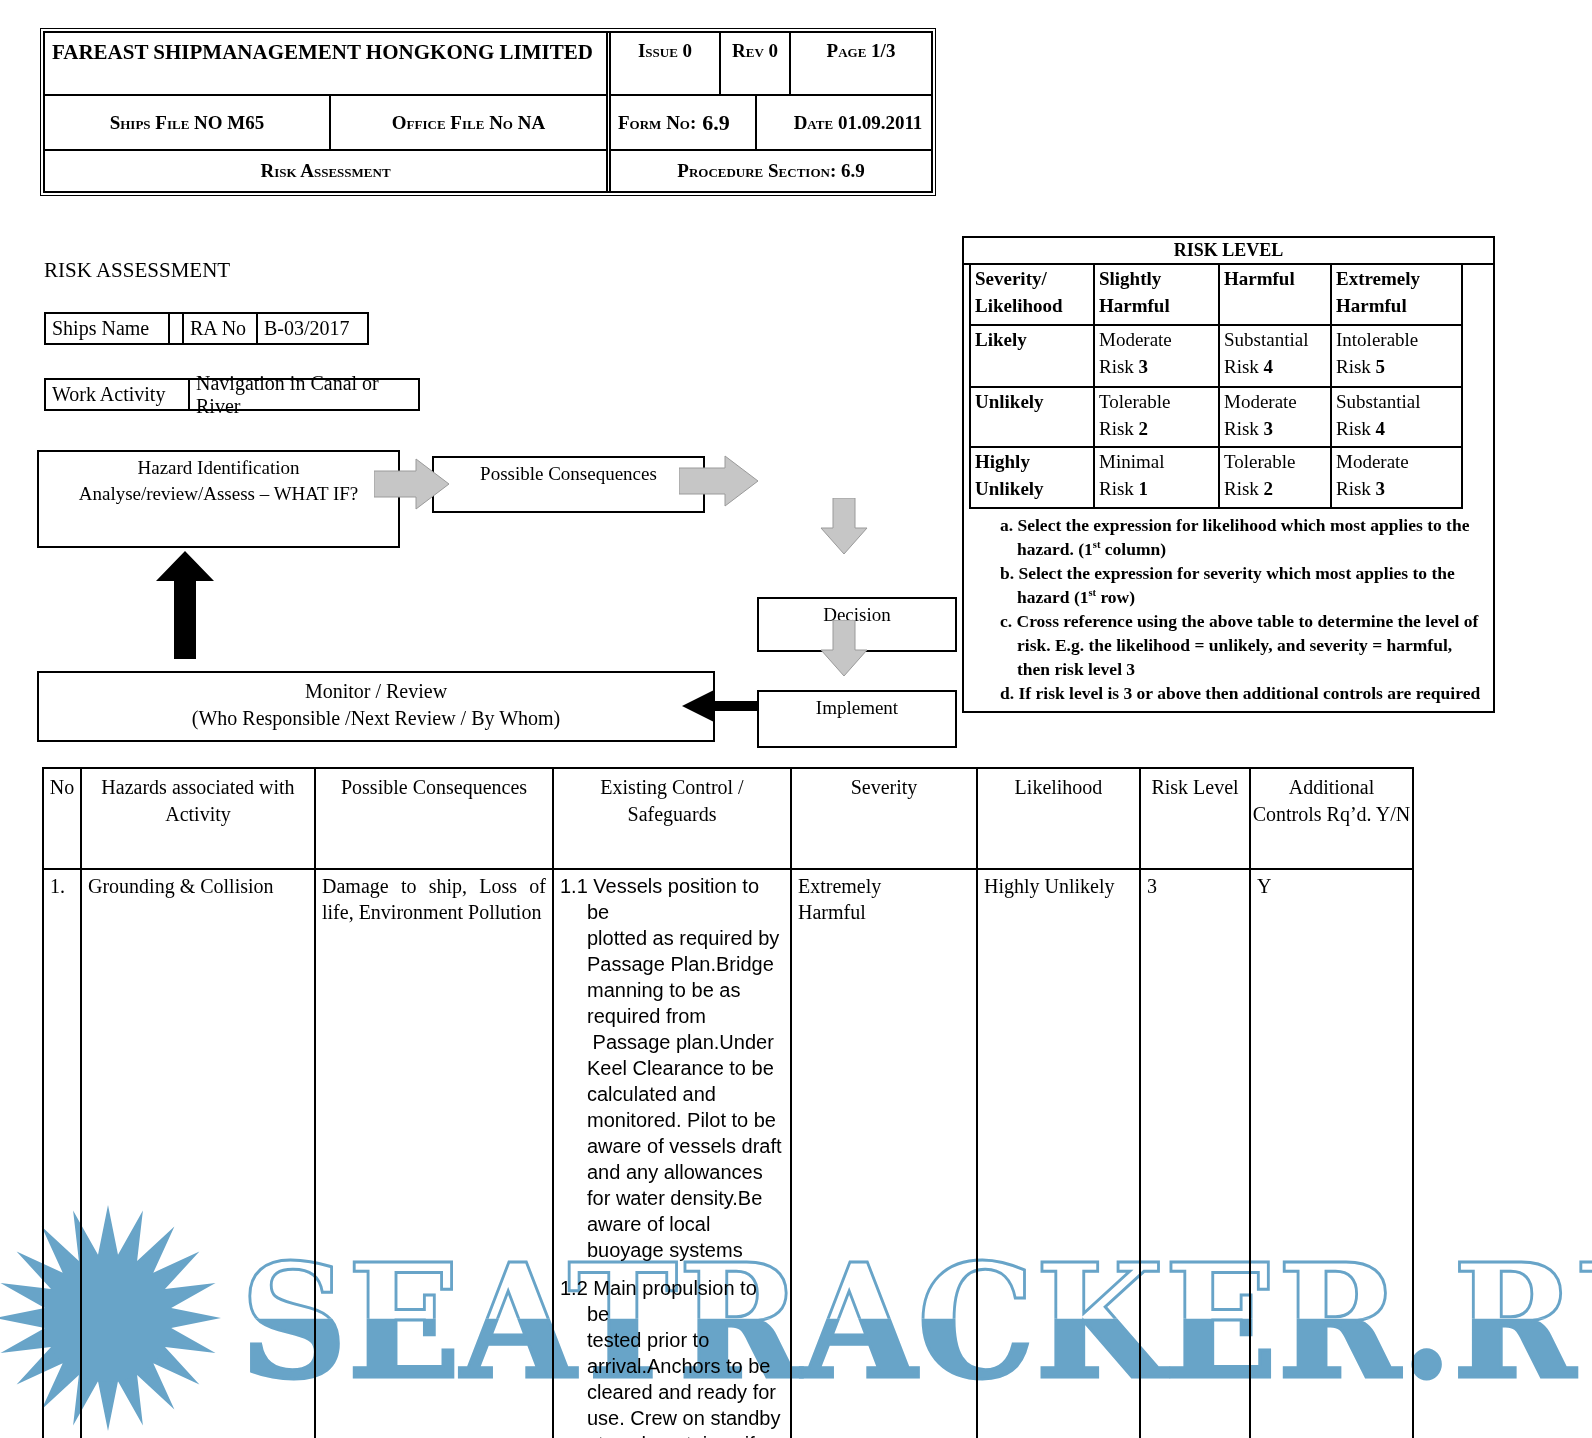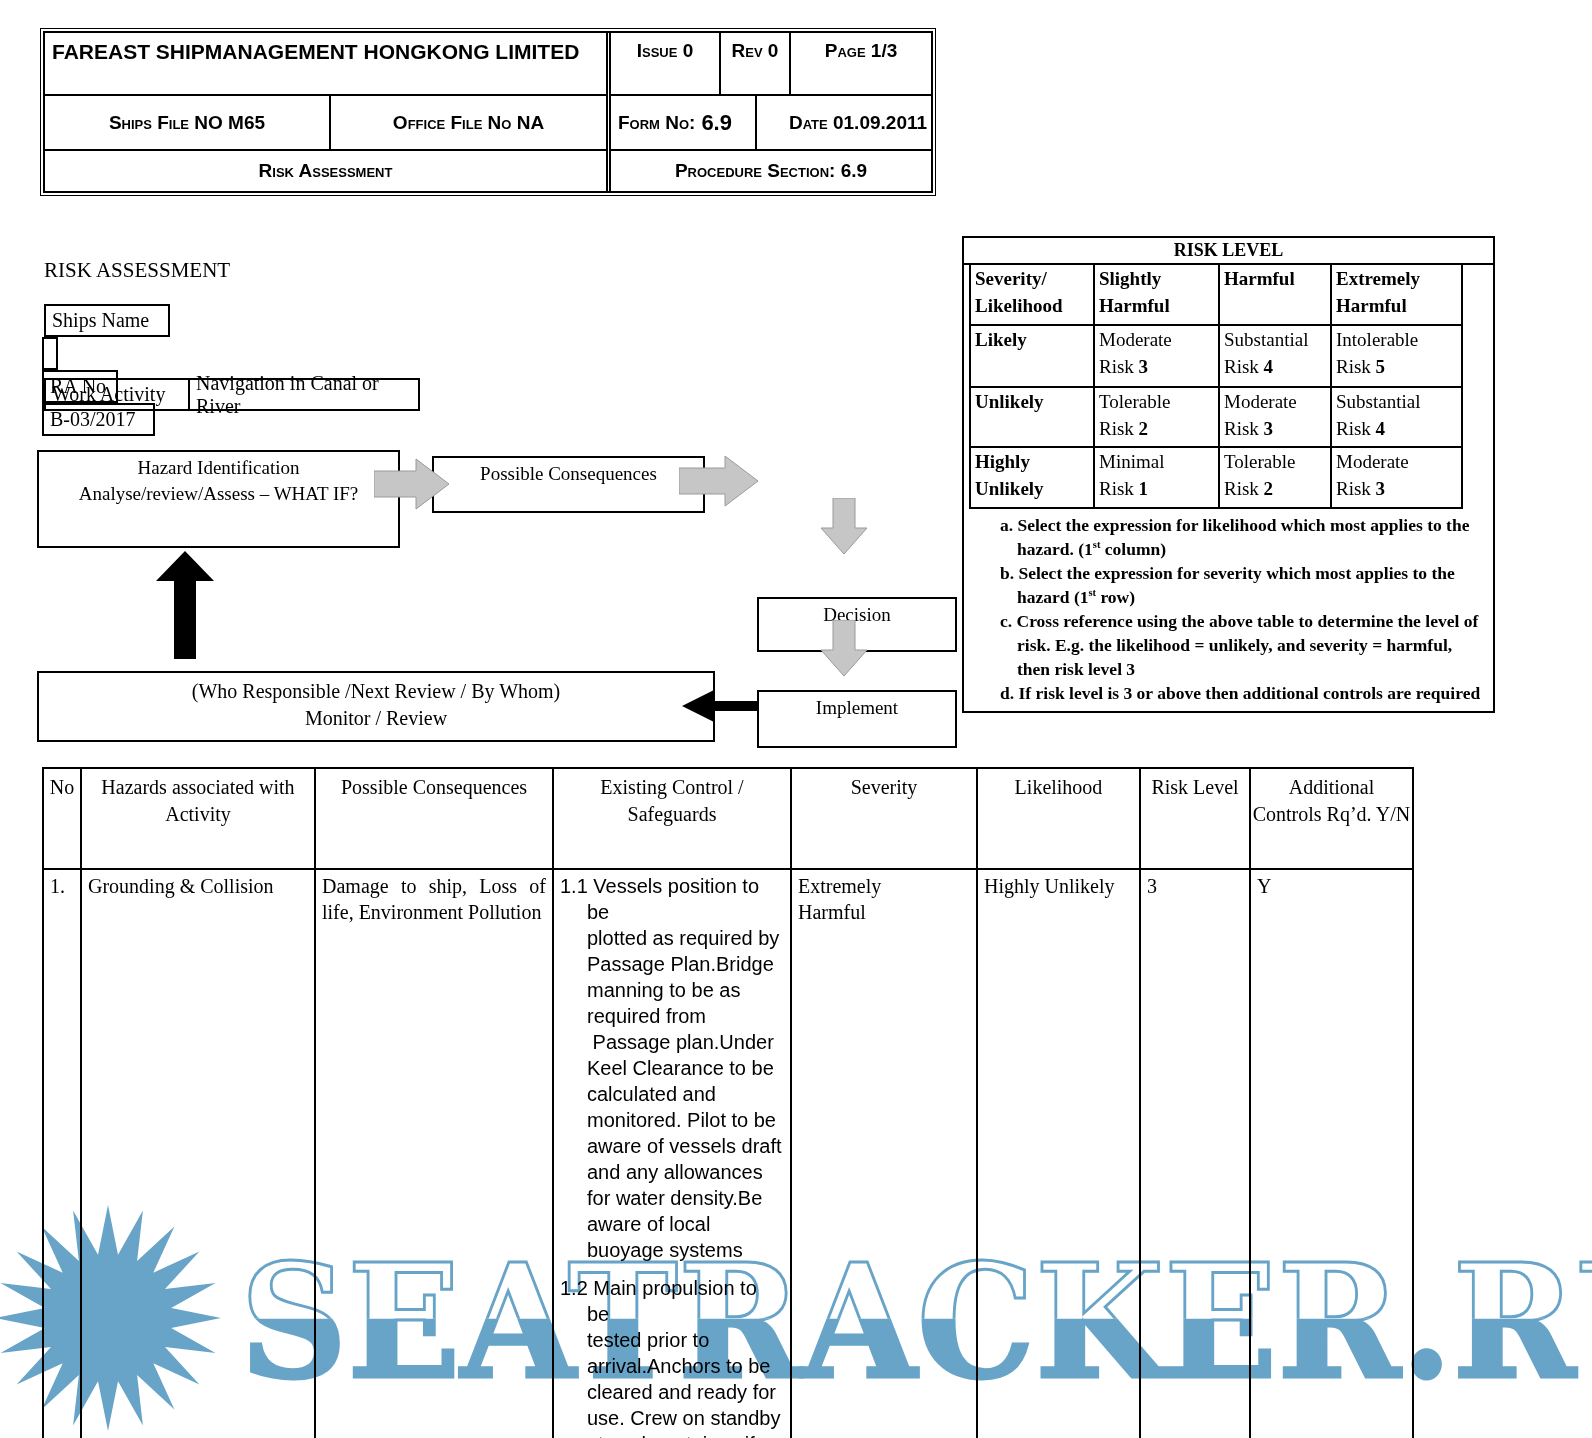--- a/index.html
+++ b/index.html
@@ -13,21 +13,21 @@
   #wm-text{position:absolute;left:240px;top:1243px;width:1450px;height:170px;
            font-family:"DejaVu Serif",serif;font-weight:bold;font-size:158px;line-height:1;
            white-space:nowrap;transform:scaleX(0.94);transform-origin:left top;}
   #wm-text span{position:absolute;left:0;top:0;}
   .wm-top{color:transparent;-webkit-text-stroke:3px var(--wm,#68a4c8);clip-path:inset(0 0 52% 0);}
   .wm-bot{color:var(--wm,#68a4c8);-webkit-text-stroke:3px var(--wm,#68a4c8);clip-path:inset(48% 0 0 0);}
 
   
   #hdr{left:40px;top:28px;width:896px;height:168px;border:1px solid #000;padding:2px;box-sizing:border-box;}
   .ht-inner{display:flex;width:100%;height:100%;border:2px solid #000;box-sizing:border-box;
-            font-family:Liberation Sans, sans-serif;font-weight:bold;font-variant:small-caps;font-size:19px;}
+            font-family:Liberation Serif, serif;font-weight:bold;font-variant:small-caps;font-size:19px;}
   .ht-left{width:566px;border-right:5px double #000;display:flex;flex-direction:column;box-sizing:border-box;}
   .ht-right{flex:1;display:flex;flex-direction:column;box-sizing:border-box;}
   .ht-r1{height:63px;border-bottom:2px solid #000;display:flex;box-sizing:border-box;}
   .ht-r2{height:55px;border-bottom:2px solid #000;display:flex;box-sizing:border-box;}
   .ht-r3{flex:1;display:flex;box-sizing:border-box;}
   .ht-cell{display:flex;align-items:center;justify-content:center;box-sizing:border-box;}
   .ht-top{align-items:flex-start;padding-top:7px;}
   .ht-company{font-size:21px;justify-content:flex-start;padding-left:7px;}
   .ht-ships{width:286px;border-right:2px solid #000;}
   .ht-office{flex:1;}
@@ -38,21 +38,21 @@
   .ht-date{flex:1;margin-left:28px;}
   .ht-formval{font-variant:normal;font-size:22px;margin-left:6px;}
   .w100{width:100%;}
 
   
   #sec-title{left:44px;top:258px;font-size:21px;}
   .boxrow{display:flex;}
   .sbox{border:2px solid #000;height:33px;box-sizing:border-box;display:flex;align-items:center;
         padding:0 6px;font-size:20px;margin-left:-2px;background:transparent;}
   .sbox:first-child{margin-left:0;}
-  #ships-row{left:44px;top:304px;flex-direction:column;}
+  #ships-row{left:44px;top:312px;}
   #work-row{left:44px;top:378px;}
 
   
   .fbox{position:absolute;border:2px solid #000;box-sizing:border-box;text-align:center;
         font-size:19px;line-height:1.35;padding-top:3px;background:transparent;}
   .arrow{position:absolute;}
 
   
   #risk-sec{left:962px;top:236px;width:533px;height:477px;border:2px solid #000;box-sizing:border-box;overflow:visible;}
   .rl-title{height:25px;border-bottom:2px solid #000;text-align:center;font-weight:bold;font-size:18px;line-height:24px;}
@@ -148,22 +148,22 @@
   </div>
 
   <div class="fbox layer" style="left:37px;top:450px;width:363px;height:98px">
     <div>Hazard Identification</div>
     <div>Analyse/review/Assess – WHAT IF?</div>
   </div>
   <div class="fbox layer" style="left:432px;top:456px;width:273px;height:57px">Possible Consequences</div>
   <div class="fbox layer" style="left:757px;top:597px;width:200px;height:55px">Decision</div>
   <div class="fbox layer" style="left:757px;top:690px;width:200px;height:58px">Implement</div>
   <div class="fbox layer" style="left:37px;top:671px;width:678px;height:71px;font-size:20px;padding-top:5px">
+    <div>Monitor / Review</div>
     <div>(Who Responsible /Next Review / By Whom)</div>
-    <div>Monitor / Review</div>
   </div>
 
   <svg class="arrow layer" style="left:374px;top:458px" width="76" height="52">
     <polygon points="0,13 42,13 42,1 75,26 42,51 42,39 0,39" class="garrow" fill="#c6c6c6" stroke="#9a9a9a"></polygon>
     </svg>
   <svg class="arrow layer" style="left:679px;top:455px" width="80" height="52">
     <polygon points="0,13 46,13 46,1 79,26 46,51 46,39 0,39" class="garrow" fill="#c6c6c6" stroke="#9a9a9a"></polygon>
     </svg>
   <svg class="arrow layer" style="left:820px;top:498px" width="48" height="57">
     <polygon points="13,0 35,0 35,30 47,30 24,56 1,30 13,30" class="garrow" fill="#c6c6c6" stroke="#9a9a9a"></polygon>

